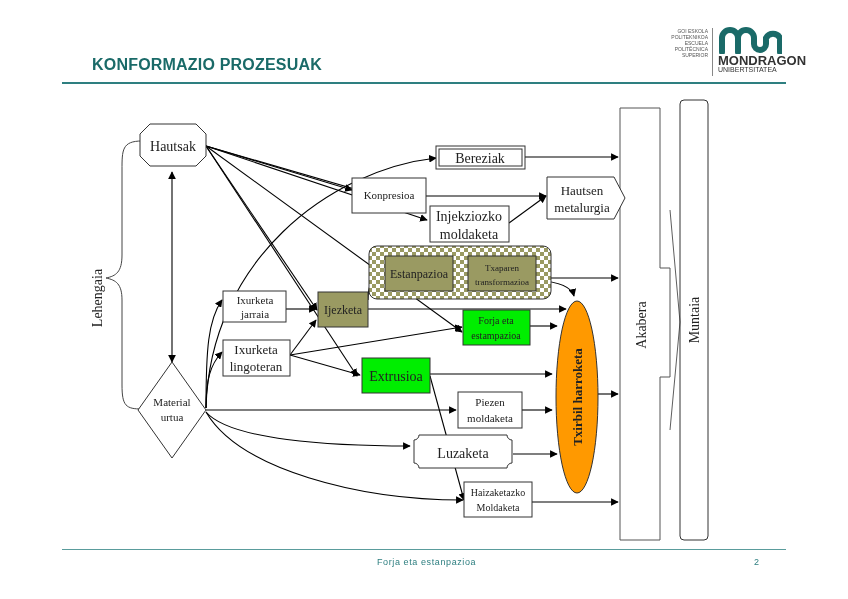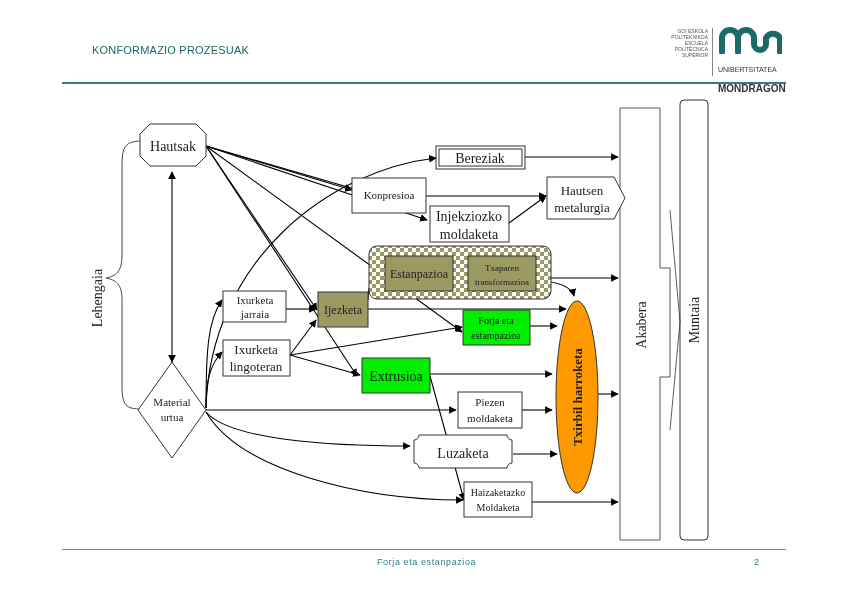--- a/index.html
+++ b/index.html
@@ -1,26 +1,26 @@
 <!DOCTYPE html>
 <html><head>
 <meta charset="utf-8">
 <style>
   html, body { margin:0; padding:0; background:#ffffff; }
   body { width:848px; height:599px; position:relative; overflow:hidden; font-family:"Liberation Serif", serif; }
-  .title { position:absolute; left:92px; top:44px; font-family:"Liberation Sans", sans-serif; font-weight:normal; font-size:11px; color:#1a6a68; letter-spacing:0.2px; }
+  .title { position:absolute; left:92px; top:56px; font-family:"Liberation Sans", sans-serif; font-weight:bold; font-size:16px; color:#1a6a68; letter-spacing:0.2px; }
   .rule-top { position:absolute; left:62px; top:82px; width:724px; height:2px; background:#2e7f80; }
   .rule-bottom { position:absolute; left:62px; top:549px; width:724px; height:1px; background:#5a9c9c; }
   .footer-text { position:absolute; left:377px; top:557px; font-family:"Liberation Sans", sans-serif; font-size:9px; color:#2e7f80; letter-spacing:0.6px; }
   .page-num { position:absolute; left:754px; top:557px; font-family:"Liberation Sans", sans-serif; font-size:9px; color:#2e7f80; }
   .logo { position:absolute; left:656px; top:24px; width:130px; height:52px; }
   .logo-small { position:absolute; left:0; top:4px; width:52px; font-family:"Liberation Sans", sans-serif; font-size:5px; line-height:6px; color:#555; text-align:right; }
   .logo-divider { position:absolute; left:56px; top:4px; width:1px; height:48px; background:#888; }
   .logo-mark { position:absolute; left:62px; top:2px; }
-  .logo-name { position:absolute; left:62px; top:32px; font-family:"Liberation Sans", sans-serif; font-weight:bold; font-size:10px; color:#333; line-height:9px;margin-top:28px; }
+  .logo-name { position:absolute; left:62px; top:32px; font-family:"Liberation Sans", sans-serif; font-weight:bold; font-size:13px; color:#333; line-height:9px; }
   .logo-sub { position:absolute; left:62px; top:41px; font-family:"Liberation Sans", sans-serif; font-size:7px; color:#333; line-height:9px; }
   svg.diagram { position:absolute; left:0; top:0; }
   svg text { font-family:"Liberation Serif", serif; fill:#222; }
 </style>
 </head>
 <body>
 
 <div class="title">KONFORMAZIO PROZESUAK</div>
 
 <div class="logo">

